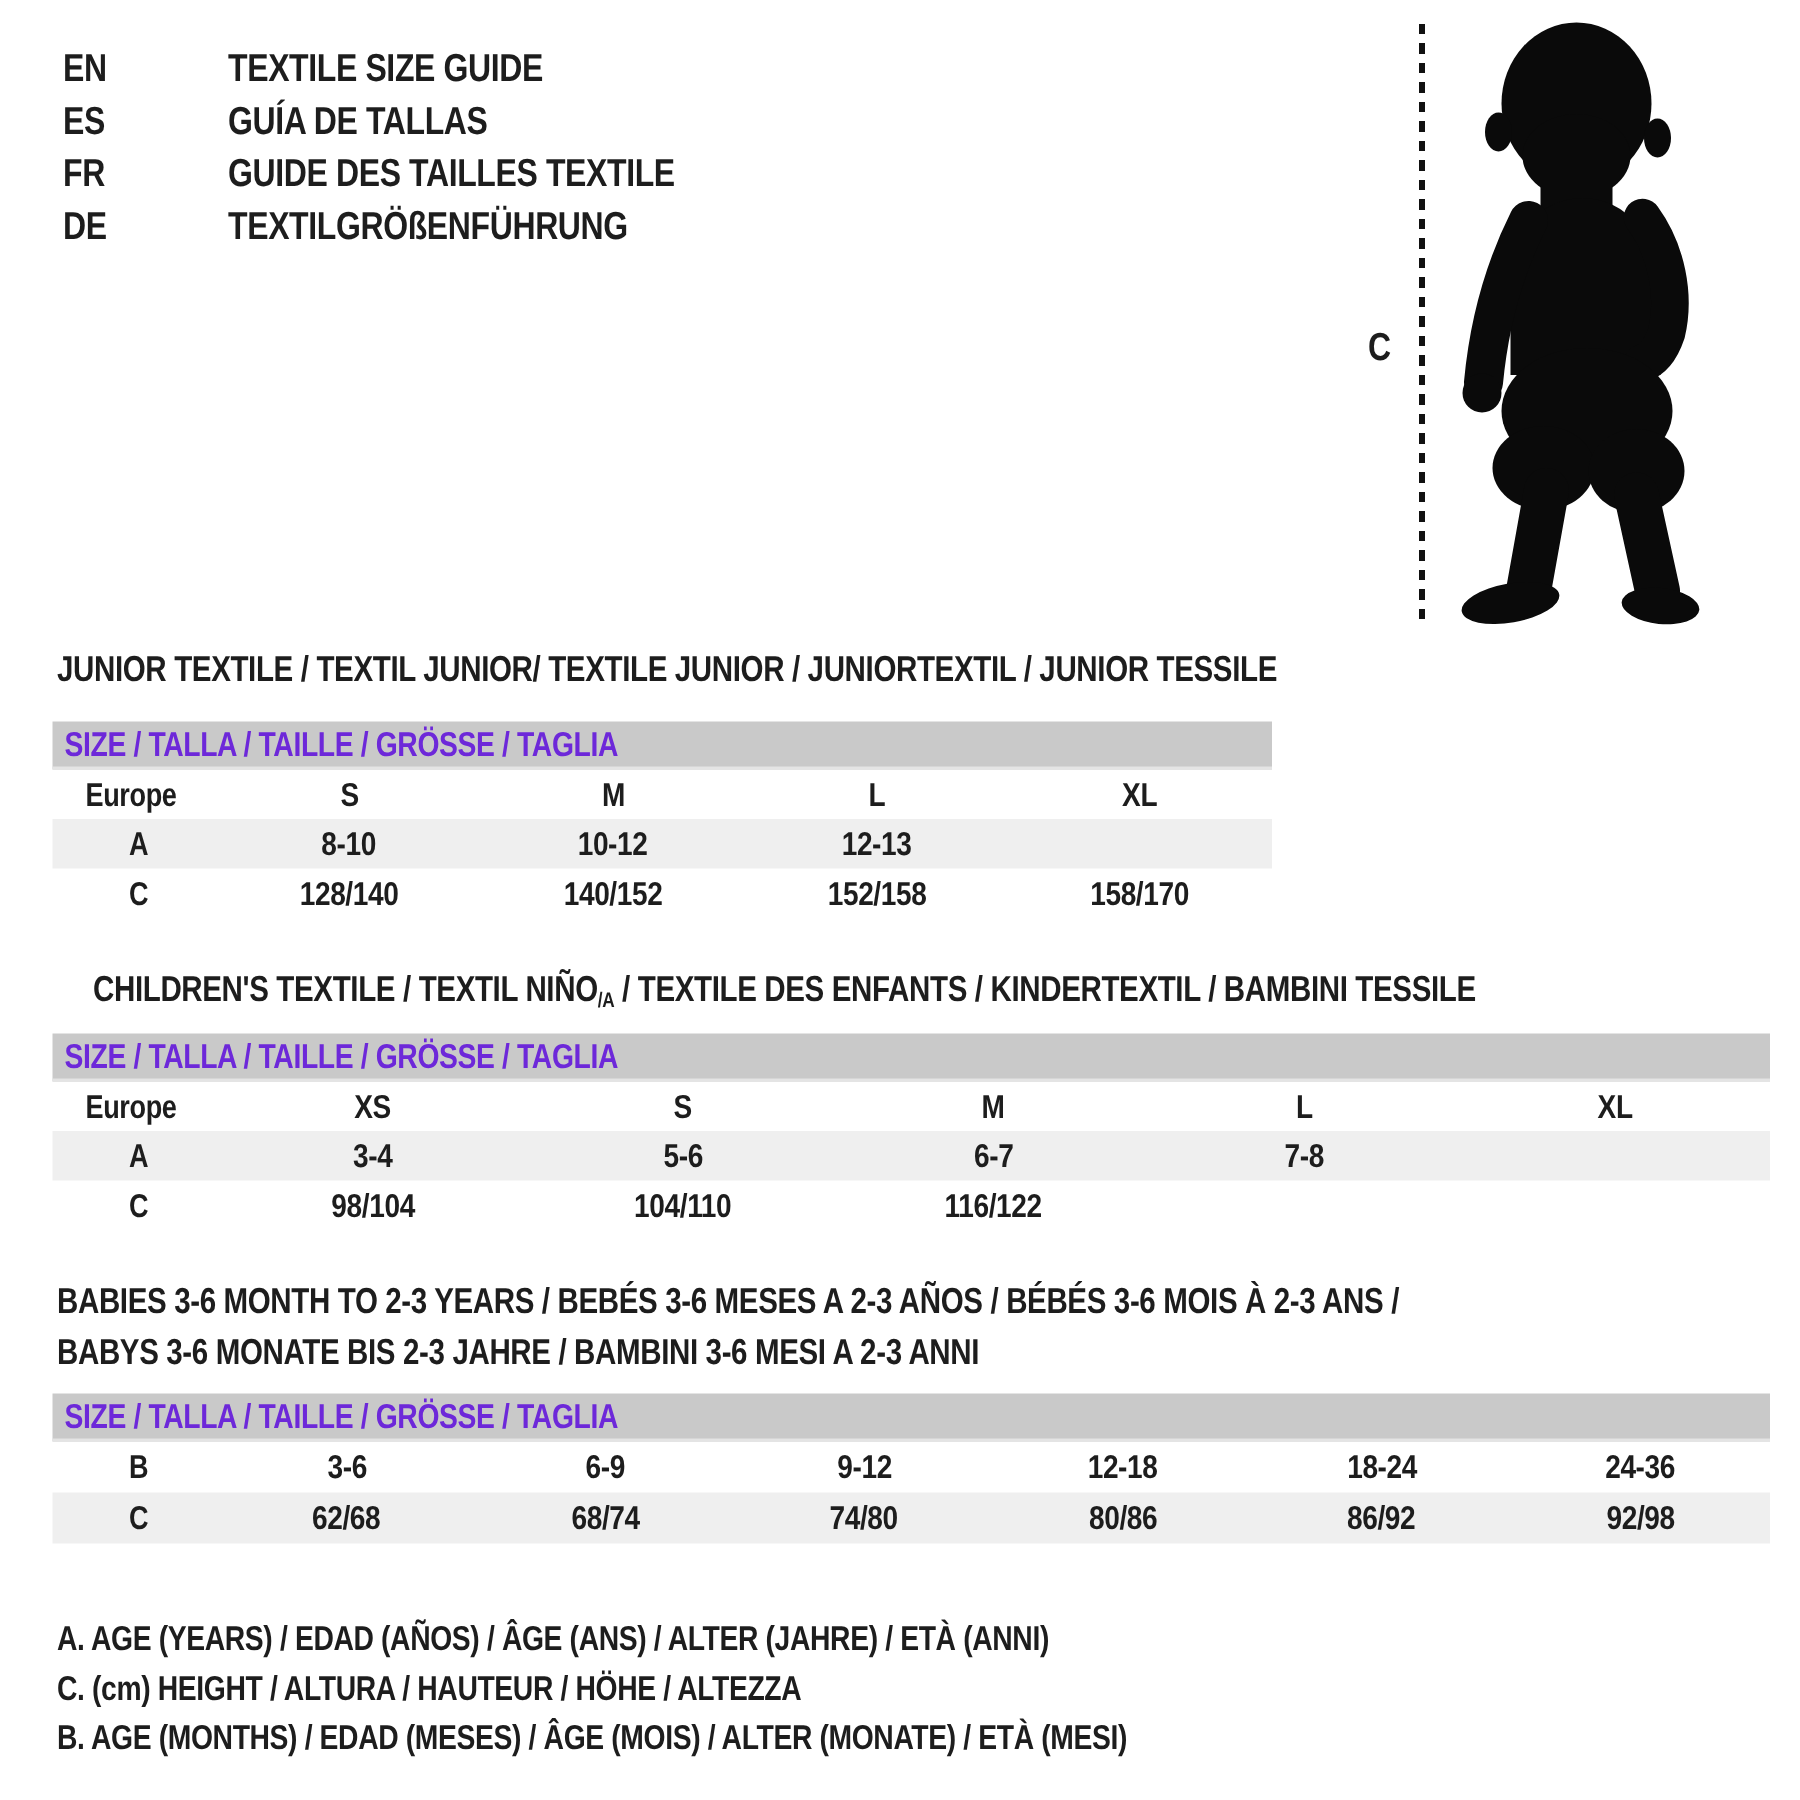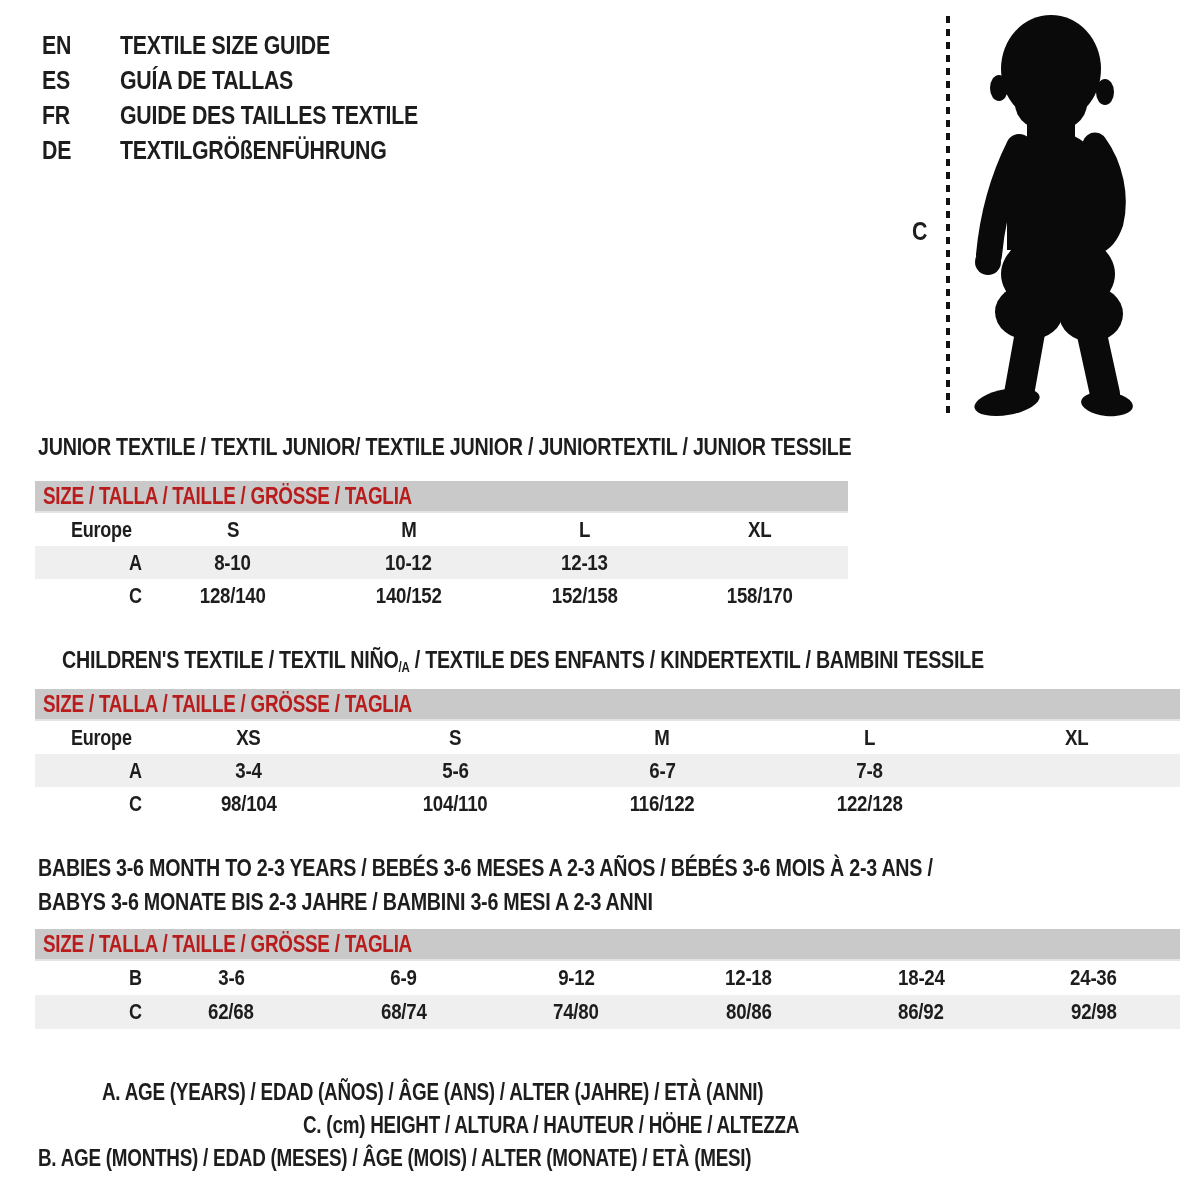--- a/index.html
+++ b/index.html
@@ -22,56 +22,56 @@
   }
   .condc {
     display: inline-block;
     transform: scaleX(0.85);
     transform-origin: 50% 50%;
     white-space: nowrap;
     letter-spacing: -0.3px;
   }
   
   .lang-block { position: absolute; left: 42px; top: 28px; }
-  .lang-row { display: flex; height: 35px; line-height: 35px; font-size: 26px; }
+  .lang-row { display: flex; height: 35px; line-height: 35px; font-size: 26px; gap: 32px; }
   .lang-code { width: 78px; }
   
   .measure-line {
     position: absolute; left: 946px; top: 16px; width: 4px; height: 398px;
     background: repeating-linear-gradient(to bottom, #111 0 7px, transparent 7px 13px);
   }
   .measure-label { position: absolute; left: 912px; top: 216px; font-size: 26px; }
   .figure-svg { position: absolute; left: 958px; top: 12px; }
   
   .sec-title { position: absolute; left: 38px; font-size: 24px; line-height: 34px; }
   .sub-small { font-size: 14px; vertical-align: -4px; }
   
   .tbl { position: absolute; left: 35px; font-size: 22px; }
   .thead {
     height: 30px; line-height: 30px; background: #c9c9c9;
-    padding-left: 8px; font-size: 23px; color: #b91c1c;
+    padding-left: 8px; font-size: 23px; color: #6d28d9;
     border-bottom: 2px solid #e4e4e4;
   }
   .trow { display: grid; height: 33px; line-height: 33px; }
   .tbl-babies .trow { height: 34px; line-height: 34px; }
   .trow.shade { background: #efefef; }
   .cell { text-align: center; overflow: visible; }
-  .cell.lbl { text-align: right; padding-left: 8px; }
+  .cell.lbl { text-align: center; padding-left: 8px; }
   .tbl-junior { top: 481px; width: 813px; }
   .tbl-junior .trow { grid-template-columns: 110px repeat(4, 1fr); }
   .tbl-children { top: 689px; width: 1145px; }
   .tbl-children .trow { grid-template-columns: 110px repeat(5, 1fr); }
   .tbl-babies { top: 929px; width: 1145px; }
   .tbl-babies .trow { grid-template-columns: 110px repeat(6, 1fr); }
   #junior-title { top: 430px; }
   #children-title { top: 643px; margin-left: 24px; }
   #babies-title { top: 851px; }
   
   .legend { position: absolute; left: 38px; top: 1076px; font-size: 23px; }
-  .legend-line { height: 33px; line-height: 33px; text-align: right; }
+  .legend-line { height: 33px; line-height: 33px; }
 </style>
 </head>
 <body>
 
 <div class="page">
 
   <div class="lang-block">
     <div class="lang-row">
       <span class="lang-code"><span class="cond">EN</span></span>
       <span class="cond">TEXTILE SIZE GUIDE</span>
@@ -169,21 +169,20 @@
       <div class="cell"><span class="condc">3-4</span></div>
       <div class="cell"><span class="condc">5-6</span></div>
       <div class="cell"><span class="condc">6-7</span></div>
       <div class="cell"><span class="condc">7-8</span></div>
     </div>
     <div class="trow">
       <div class="cell lbl"><span class="cond">C</span></div>
       <div class="cell"><span class="condc">98/104</span></div>
       <div class="cell"><span class="condc">104/110</span></div>
       <div class="cell"><span class="condc">116/122</span></div>
-      <div class="cell"><span class="condc">122/128</span></div>
     </div>
   </div>
 
   <div id="babies-title" class="sec-title">
     <div><span class="cond">BABIES 3-6 MONTH TO 2-3 YEARS / BEBÉS 3-6 MESES A 2-3 AÑOS / BÉBÉS 3-6 MOIS À 2-3 ANS /</span></div>
     <div><span class="cond">BABYS 3-6 MONATE BIS 2-3 JAHRE / BAMBINI 3-6 MESI A 2-3 ANNI</span></div>
   </div>
   <div class="tbl tbl-babies">
     <div class="thead">
       <span class="cond">SIZE / TALLA / TAILLE / GRÖSSE / TAGLIA</span>

